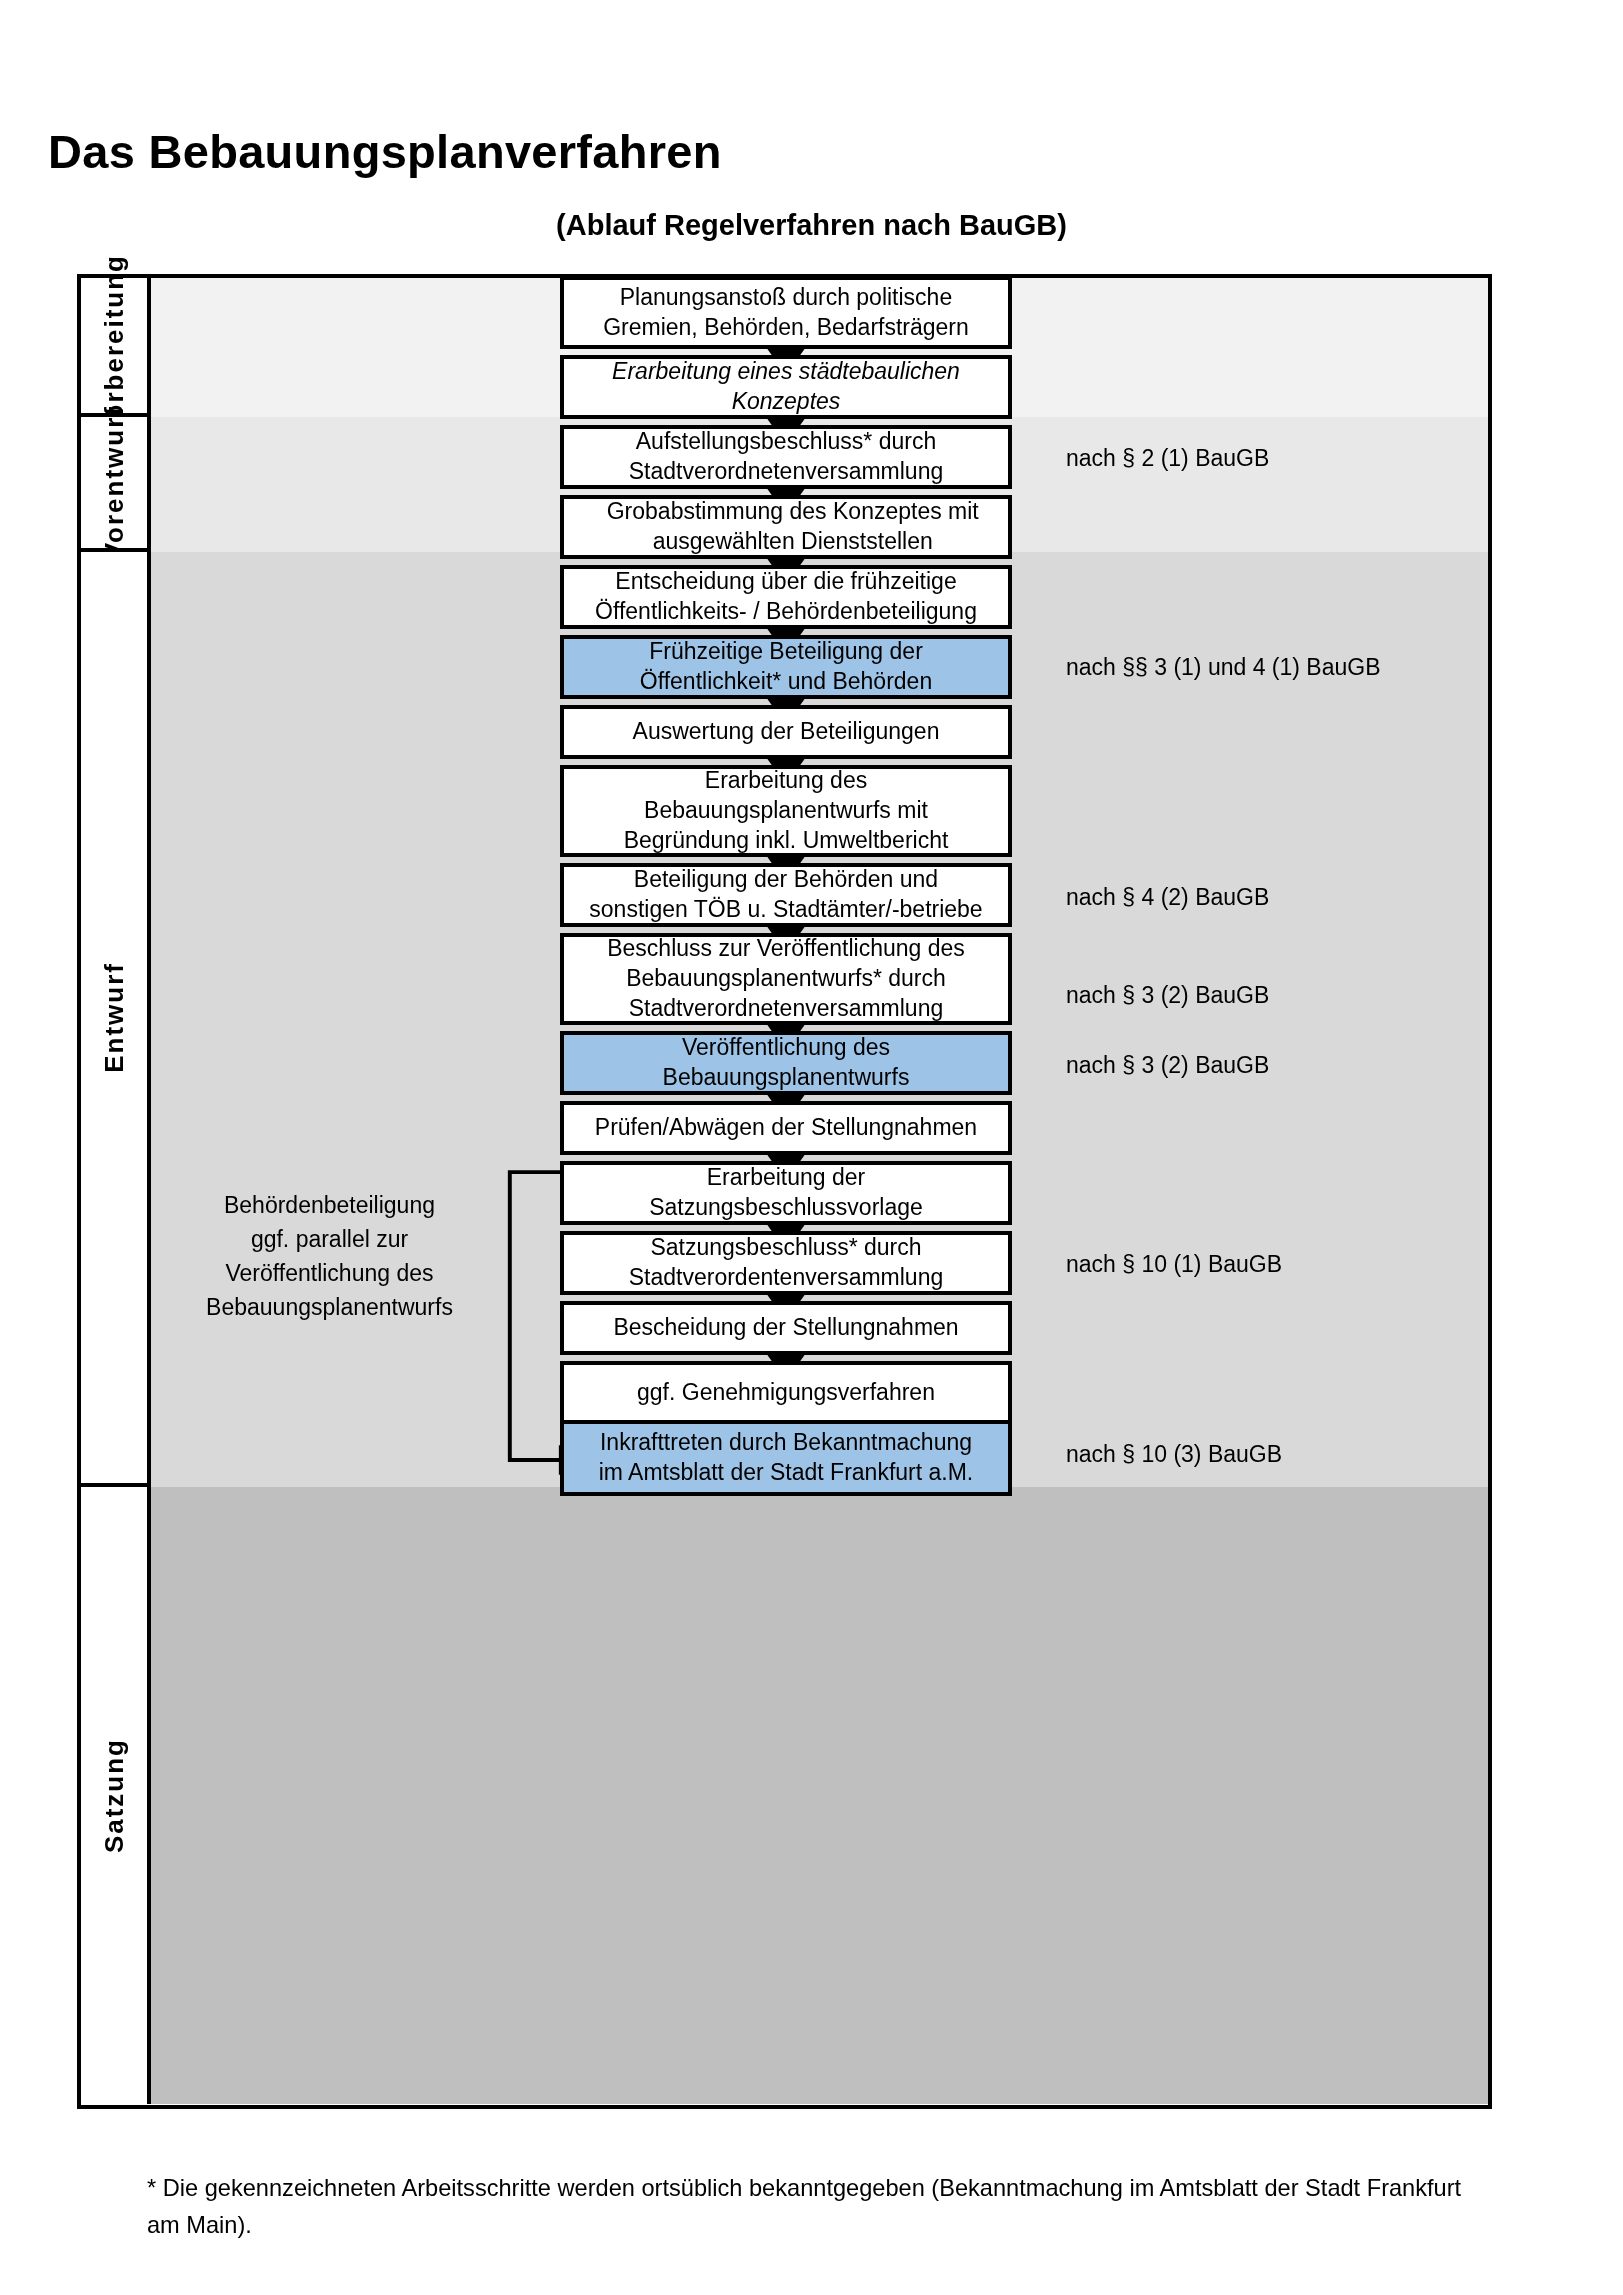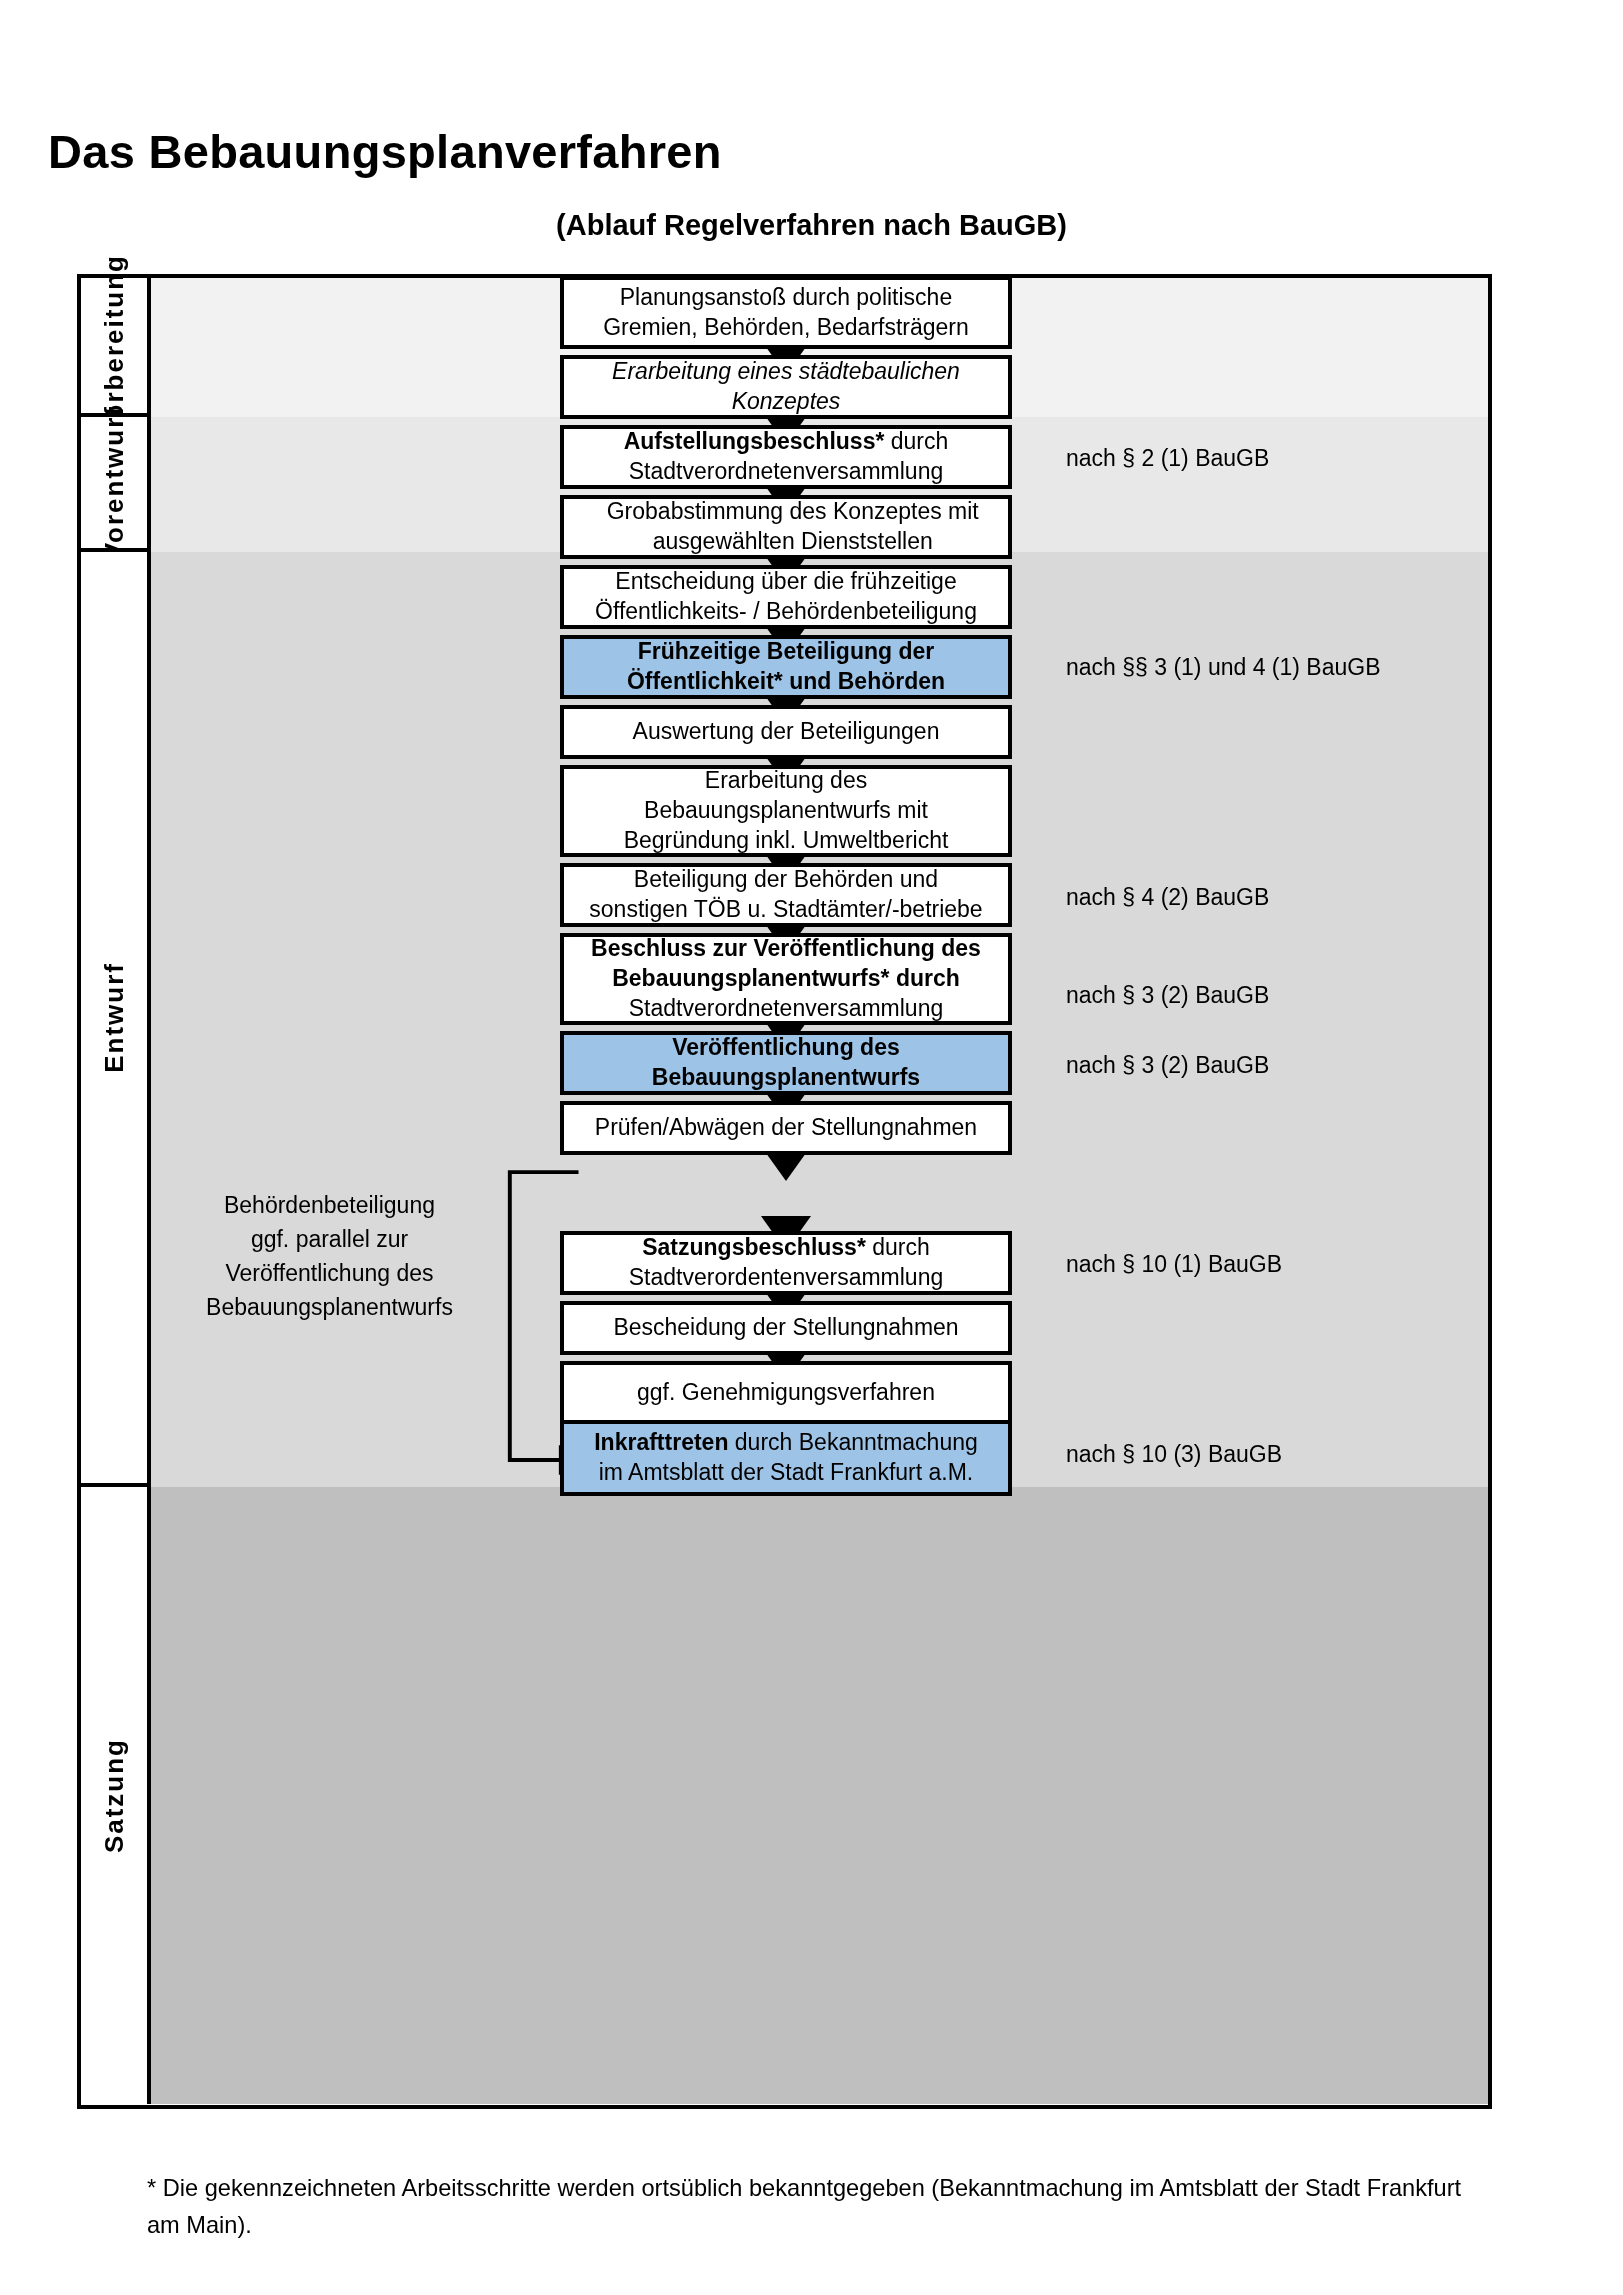--- a/index.html
+++ b/index.html
@@ -97,21 +97,21 @@
     display: flex;
     align-items: center;
     justify-content: center;
     text-align: center;
     font-size: 23px;
     line-height: 1.30;
     padding: 2.6px 6.5px;
     z-index: 3;
   }
   .pbox.blue { background: #9DC3E6; }
-  .pbox b { font-weight: bold; margin-top: 48px; }
+  .pbox b { font-weight: normal; margin-top: 48px; }
 
   
   .arrow {
     position: absolute;
     width: 0;
     height: 0;
     border-left: 25px solid transparent;
     border-right: 25px solid transparent;
     border-top: 35px solid #000000;
     z-index: 2;
@@ -288,20 +288,26 @@
 
     <div class="note" style="left:985px; top:774px;">nach § 3 (2) BauGB</div>
 
     <div class="pbox" style="left:479px; top:823px; width:452px; height:54px;">
       <div>
         <span>Prüfen/Abwägen der Stellungnahmen</span>
       </div>
     </div>
     <div class="arrow" style="left:680px; top:868px;"></div>
 
+    <div class="pbox" style="left:479px; top:883px; width:452px; height:64px;">
+      <div>
+        <span>Erarbeitung der</span><br>
+        <span>Satzungsbeschlussvorlage</span>
+      </div>
+    </div>
     <div class="arrow" style="left:680px; top:938px;"></div>
 
     <div class="pbox" style="left:479px; top:953px; width:452px; height:64px;">
       <div>
         <b>Satzungsbeschluss*</b><span> durch</span><br>
         <span>Stadtverordentenversammlung</span>
       </div>
     </div>
     <div class="arrow" style="left:680px; top:1008px;"></div>
 

